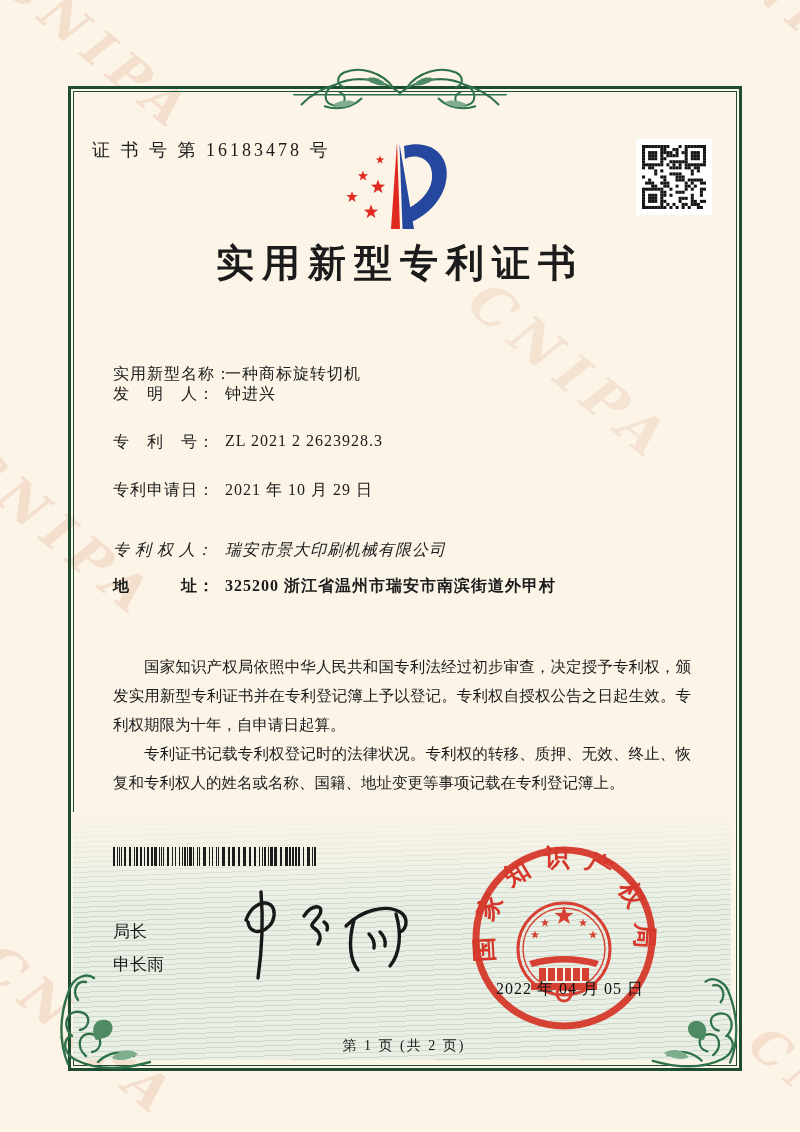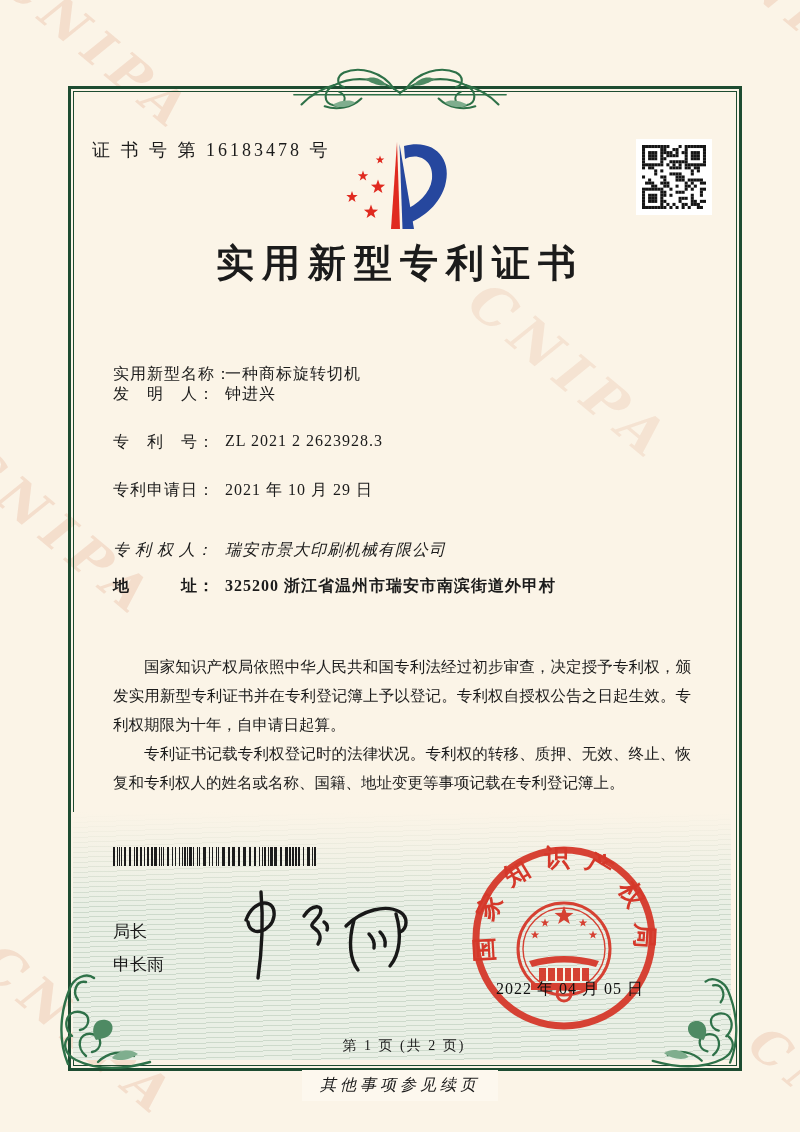--- a/index.html
+++ b/index.html
@@ -496,17 +496,14 @@
         <line x1="105" y1="127" x2="105" y2="140"></line>
         <line x1="114" y1="127" x2="114" y2="140"></line>
       </g>
       <rect x="64" y="142" width="66" height="7" stroke="none"></rect>
       <circle cx="97" cy="153" r="7" fill="none" stroke-width="3"></circle>
     </g>
   </svg>
   <div class="seal-date">2022 年 04 月 05 日</div>
 
   <div class="page-indicator">第 1 页 (共 2 页)</div>
-  <div class="continuation">
-    <span>其他事项参见续页</span>
-  </div>
 
 </div>
 
 </body></html>

